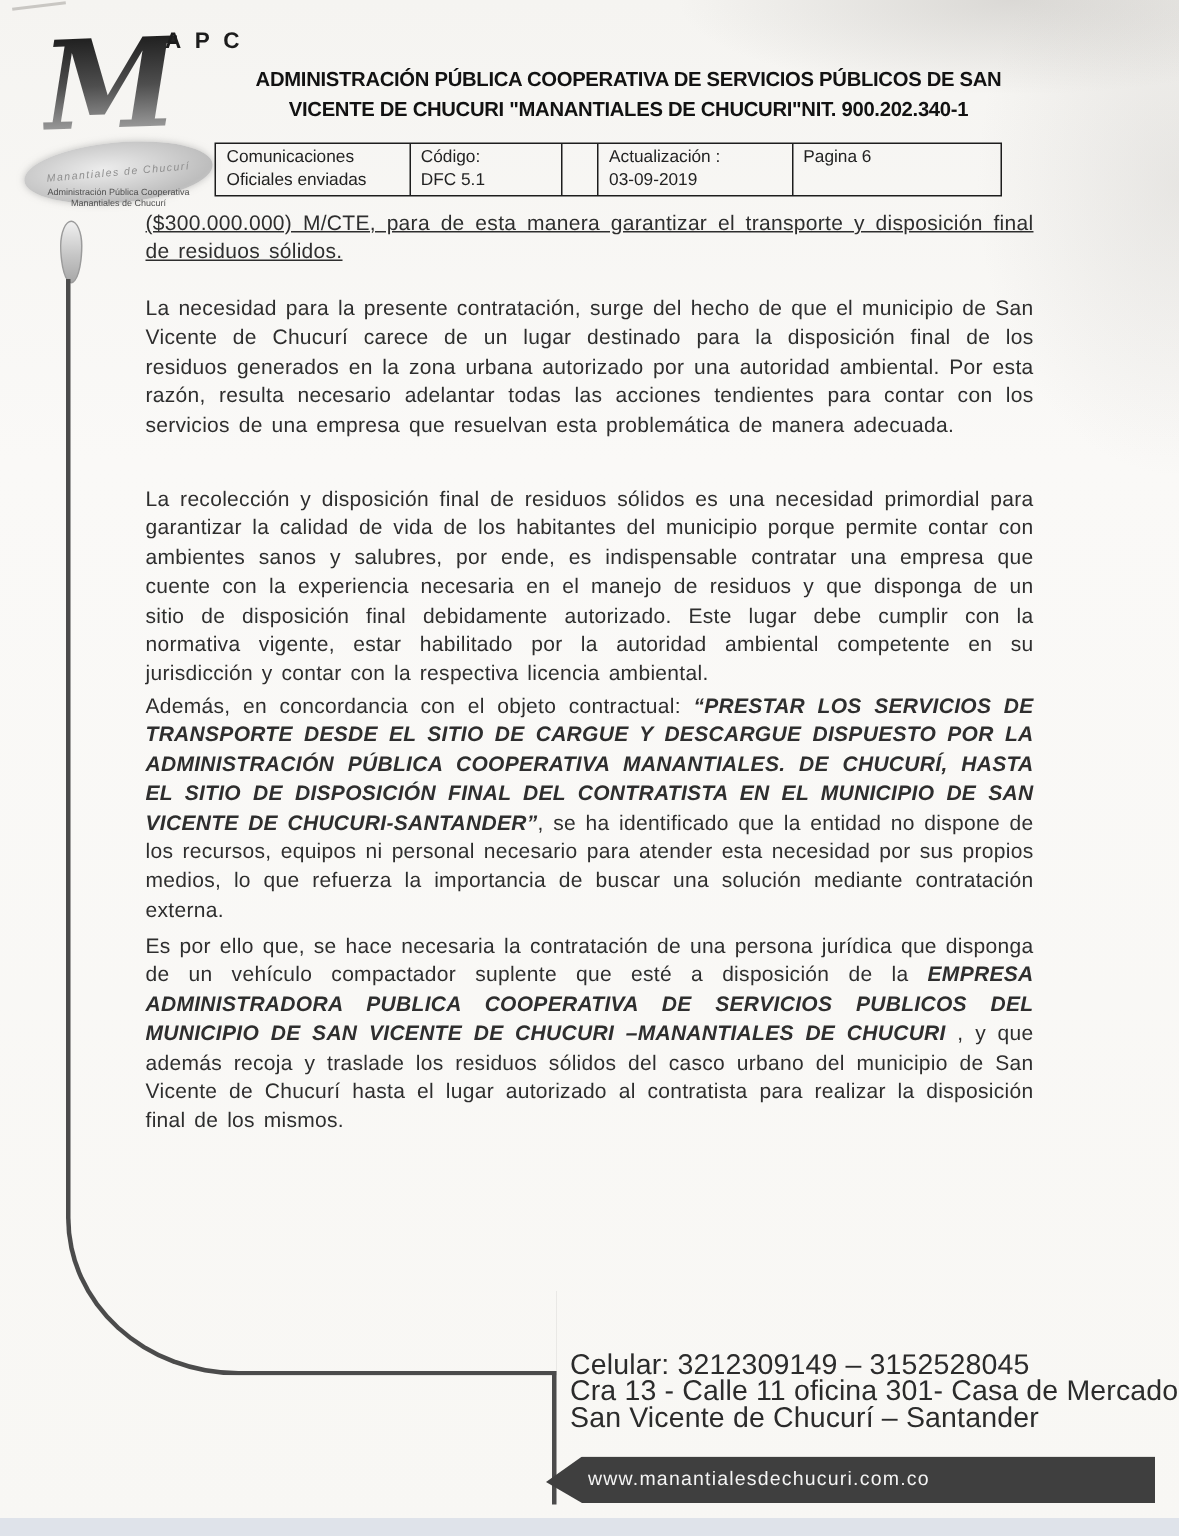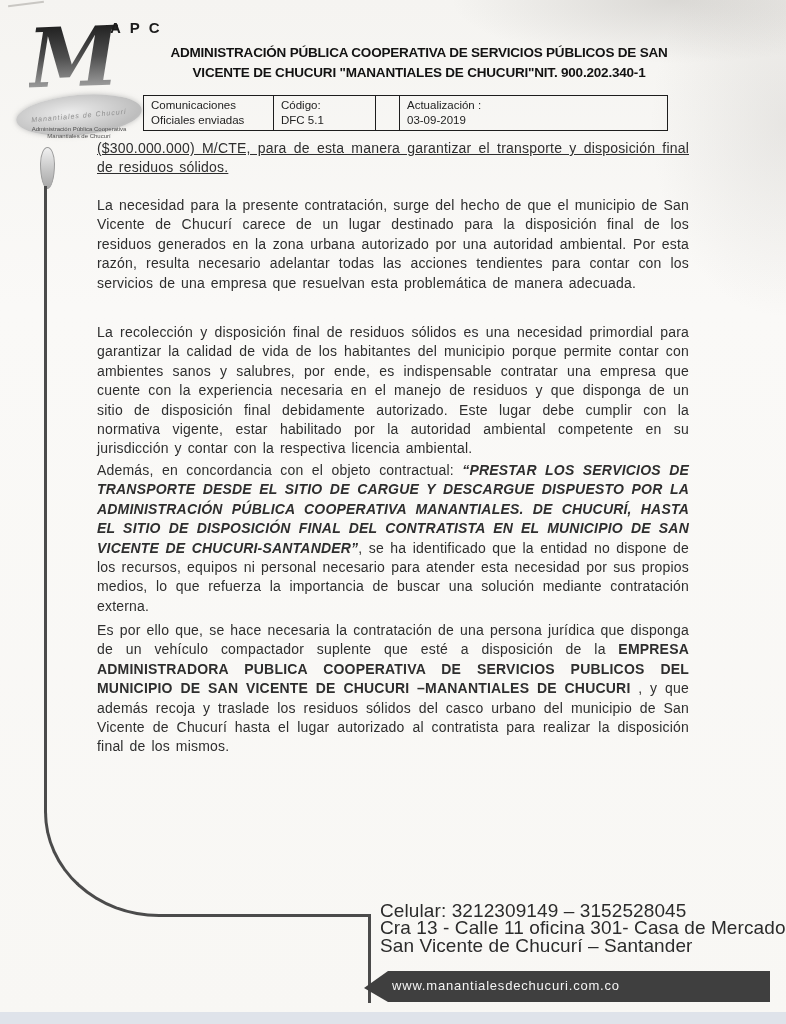--- a/index.html
+++ b/index.html
@@ -65,21 +65,21 @@
   .line-drop-right { position:absolute; left:367.5px; top:914px; width:3.5px;
     height:89px; background:#4b4b4b; }
 
   
   .para { position:absolute; left:97px; width:592px; text-align:justify;
     font-size:14px; line-height:19.4px; color:#2e2e2e;
     letter-spacing:0.2px; word-spacing:1.8px; }
   #p1 { top:139px;text-decoration:underline; } #p2 { top:196px; } #p3 { top:323px; }
   #p4 { top:461px; } #p5 { top:621px; }
   .bi { font-weight:700; font-style:italic;margin-top:44px; }
-  .b  { font-weight:700; }
+  .b  { font-weight:700;font-style:italic; }
 
   
   .contact { position:absolute; left:380px; top:902px; font-size:19px;
     line-height:17.4px; color:#2b2b2b; letter-spacing:0.1px; }
   .banner { position:absolute; left:364px; top:971px; width:406px; height:31px;
     background:#3f3f3f;
     clip-path:polygon(0 55%, 24px 0, 100% 0, 100% 100%, 24px 100%);
     color:#f4f4f4; font-size:13px; line-height:30px; padding-left:28px;
     letter-spacing:0.8px; }
 </style>
@@ -114,20 +114,23 @@
     </div>
     <div class="cell c2">
       <div>Código:</div>
       <div>DFC 5.1</div>
     </div>
     <div class="cell c3"></div>
     <div class="cell c4">
       <div>Actualización :</div>
       <div>03-09-2019</div>
     </div>
+    <div class="cell c5">
+      <div>Pagina 6</div>
+    </div>
   </div>
 
   <div class="drop"></div>
   <div class="line-main"></div>
   <div class="line-drop-right"></div>
 
   <p class="para" id="p1">($300.000.000) M/CTE, para de esta manera garantizar el transporte y disposición final de residuos sólidos.</p>
   <p class="para" id="p2">La necesidad para la presente contratación, surge del hecho de que el municipio de San Vicente de Chucurí carece de un lugar destinado para la disposición final de los residuos generados en la zona urbana autorizado por una autoridad ambiental. Por esta razón, resulta necesario adelantar todas las acciones tendientes para contar con los servicios de una empresa que resuelvan esta problemática de manera adecuada.</p>
   <p class="para" id="p3">La recolección y disposición final de residuos sólidos es una necesidad primordial para garantizar la calidad de vida de los habitantes del municipio porque permite contar con ambientes sanos y salubres, por ende, es indispensable contratar una empresa que cuente con la experiencia necesaria en el manejo de residuos y que disponga de un sitio de disposición final debidamente autorizado. Este lugar debe cumplir con la normativa vigente, estar habilitado por la autoridad ambiental competente en su jurisdicción y contar con la respectiva licencia ambiental.</p>
   <p class="para" id="p4"><span>Además, en concordancia con el objeto contractual: </span><span class="bi">“PRESTAR LOS SERVICIOS DE TRANSPORTE DESDE EL SITIO DE CARGUE Y DESCARGUE DISPUESTO POR LA ADMINISTRACIÓN PÚBLICA COOPERATIVA MANANTIALES. DE CHUCURÍ, HASTA EL SITIO DE DISPOSICIÓN FINAL DEL CONTRATISTA EN EL MUNICIPIO DE SAN VICENTE DE CHUCURI-SANTANDER”</span><span>, se ha identificado que la entidad no dispone de los recursos, equipos ni personal necesario para atender esta necesidad por sus propios medios, lo que refuerza la importancia de buscar una solución mediante contratación externa.</span></p>

